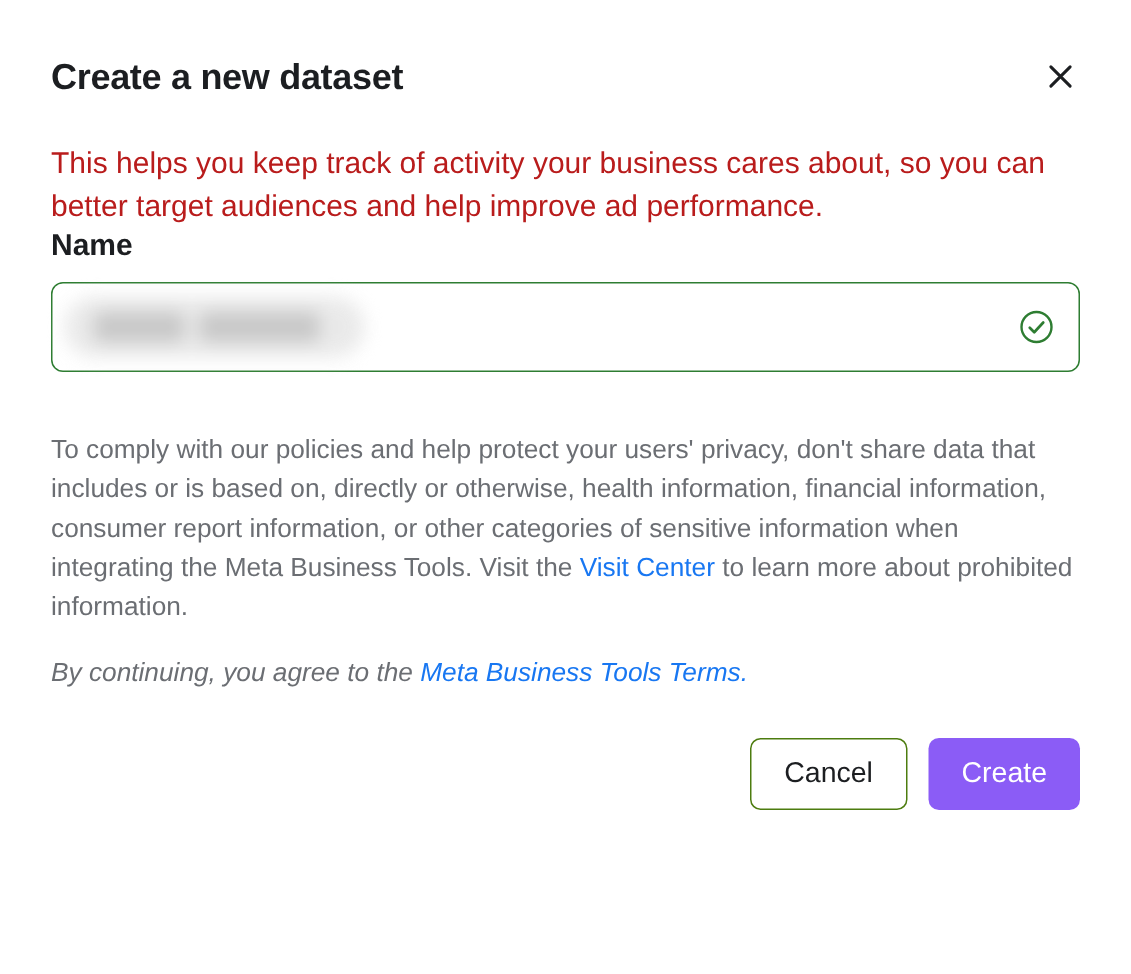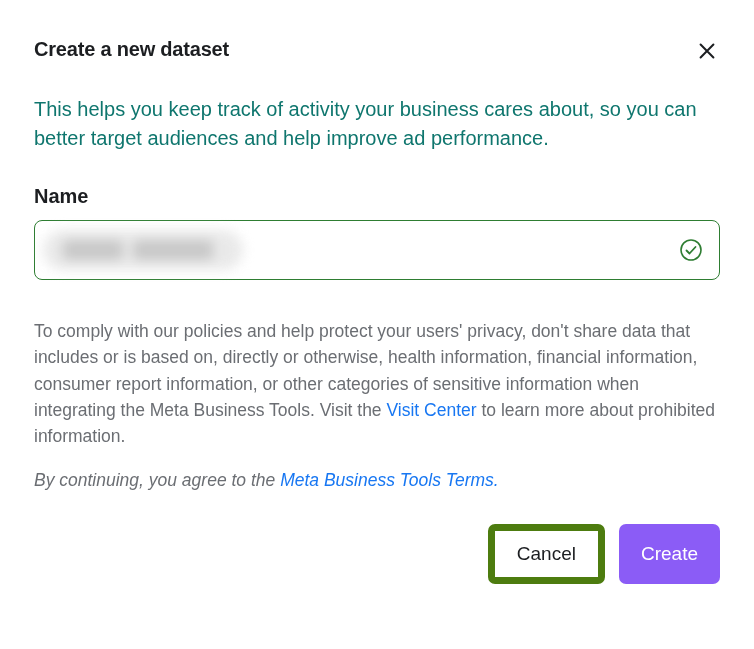--- a/index.html
+++ b/index.html
@@ -16,21 +16,21 @@
       position: relative;
       color: #1c1e21;
     }
     .header {
       display: flex;
       justify-content: space-between;
       align-items: flex-start;
       margin-bottom: 28px;
     }
     .title {
-      font-size: 20px;
+      font-size: 24px;
       font-weight: 700;
       color: #1c1e21;
       letter-spacing: -0.2px;
     }
     .close-btn {
       background: none;
       border: none;
       cursor: pointer;
       padding: 2px;
       display: flex;
@@ -40,22 +40,21 @@
     }
     .close-btn svg {
       width: 22px;
       height: 22px;
       stroke: #1c1e21;
       stroke-width: 2.2;
     }
     .description {
       font-size: 20px;
       line-height: 1.45;
-      color: #0f766e;
-      margin-bottom: 32px;
+      color: #b91c1c;
     }
     .field-label {
       font-size: 20px;
       font-weight: 700;
       color: #1c1e21;
       margin-bottom: 12px;
       display: block;
     }
     .input-wrapper {
       position: relative;
@@ -148,21 +147,21 @@
       font-weight: 500;
       padding: 12px 22px;
       border-radius: 7px;
       cursor: pointer;
       border: 1px solid transparent;
       font-family: inherit;
     }
     .btn-cancel {
       background: #fff;
       color: #1c1e21;
-      border: 7px solid #4d7c0f;
+      border: 1px solid #4d7c0f;
     }
     .btn-create {
       background: #8b5cf6;
       color: #fff;
       border: none;
       font-weight: 500;
     }
   </style>
 </head>
 <body>

